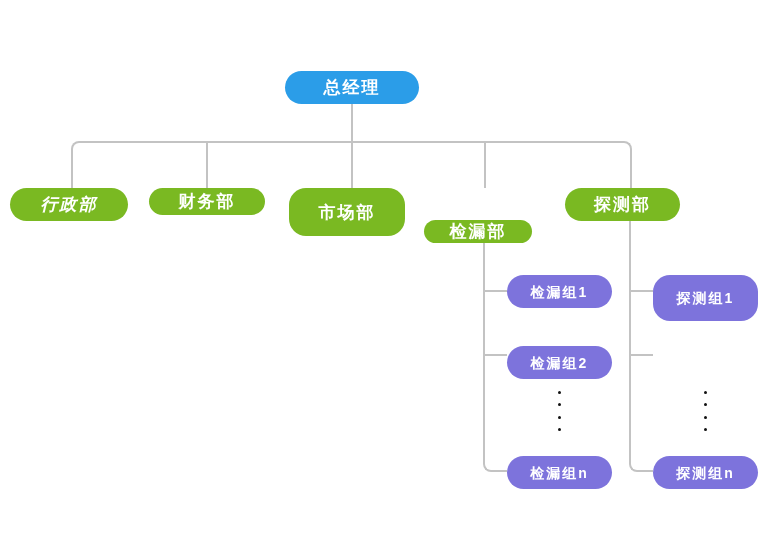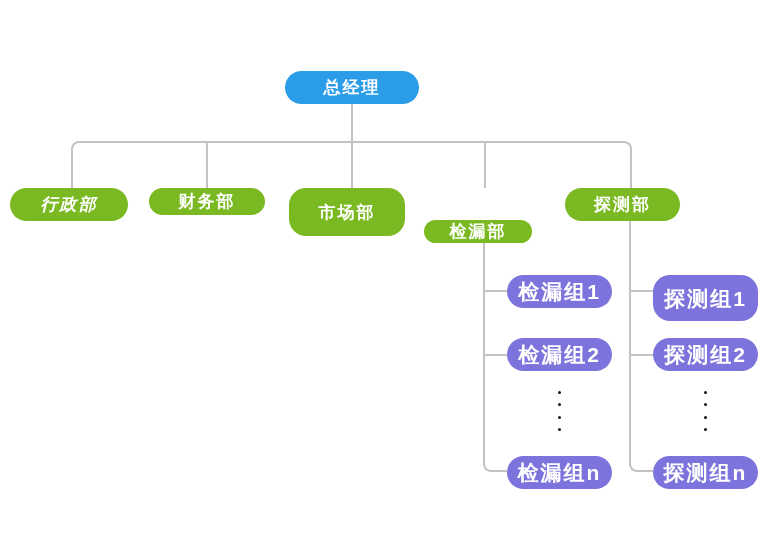--- a/index.html
+++ b/index.html
@@ -8,21 +8,21 @@
     font-family:"Liberation Sans","DejaVu Sans",sans-serif;
   }
   .node{
     position:absolute;display:flex;align-items:center;justify-content:center;
     color:#fff;font-weight:bold;font-size:17px;letter-spacing:2px;
     border-radius:17px;box-sizing:border-box;cursor:default;
     text-align:center;line-height:1;
   }
   .node.ceo{background:var(--ceo);}
   .node.dept{background:var(--department);}
-  .node.group{background:var(--group);font-size:21px;}
+  .node.group{background:var(--group);font-size:14px;}
   
   .line{position:absolute;background:var(--connector);}
   .rail{
     position:absolute;left:71px;top:141px;width:561px;height:47px;
     border:2px solid var(--connector);border-bottom:none;
     border-radius:8px 8px 0 0;box-sizing:border-box;background:transparent;
   }
   .subtree{
     position:absolute;top:221px;width:24px;height:251px;
     border-left:2px solid var(--connector);
@@ -56,25 +56,24 @@
 
   <div class="node ceo" style="left:285px;top:71px;width:134px;height:33px;">总经理</div>
 
   <div class="node dept" style="left:10px;top:188px;width:118px;height:33px;font-style:italic;">行政部</div>
   <div class="node dept" style="left:149px;top:188px;width:116px;height:27px;">财务部</div>
   <div class="node dept" style="left:289px;top:188px;width:116px;height:48px;">市场部</div>
   <div class="node dept" style="left:424px;top:188px;width:108px;height:23px;margin-top:32px;">检漏部</div>
   <div class="node dept" style="left:565px;top:188px;width:115px;height:33px;">探测部</div>
 
   <div class="node group" style="left:507px;top:275px;width:105px;height:33px;">检漏组1</div>
-  <div class="node group" style="left:507px;top:338px;width:105px;height:33px;">检漏组2</div>
+  <div class="node group" style="left:507px;top:346px;width:105px;height:33px;">检漏组2</div>
   <div class="node group" style="left:507px;top:456px;width:105px;height:33px;text-align:right;">检漏组n</div>
 
   <div class="node group" style="left:653px;top:275px;width:105px;height:46px;">探测组1</div>
-  <div class="node group" style="left:653px;top:338px;width:105px;height:33px;">探测组2</div>
   <div class="node group" style="left:653px;top:456px;width:105px;height:33px;">探测组n</div>
 
   <div class="ellipsis" style="left:557px;">
     <i></i>
       <i></i>
       <i></i>
       <i></i>
   </div>
   <div class="ellipsis" style="left:703px;">
     <i></i>

